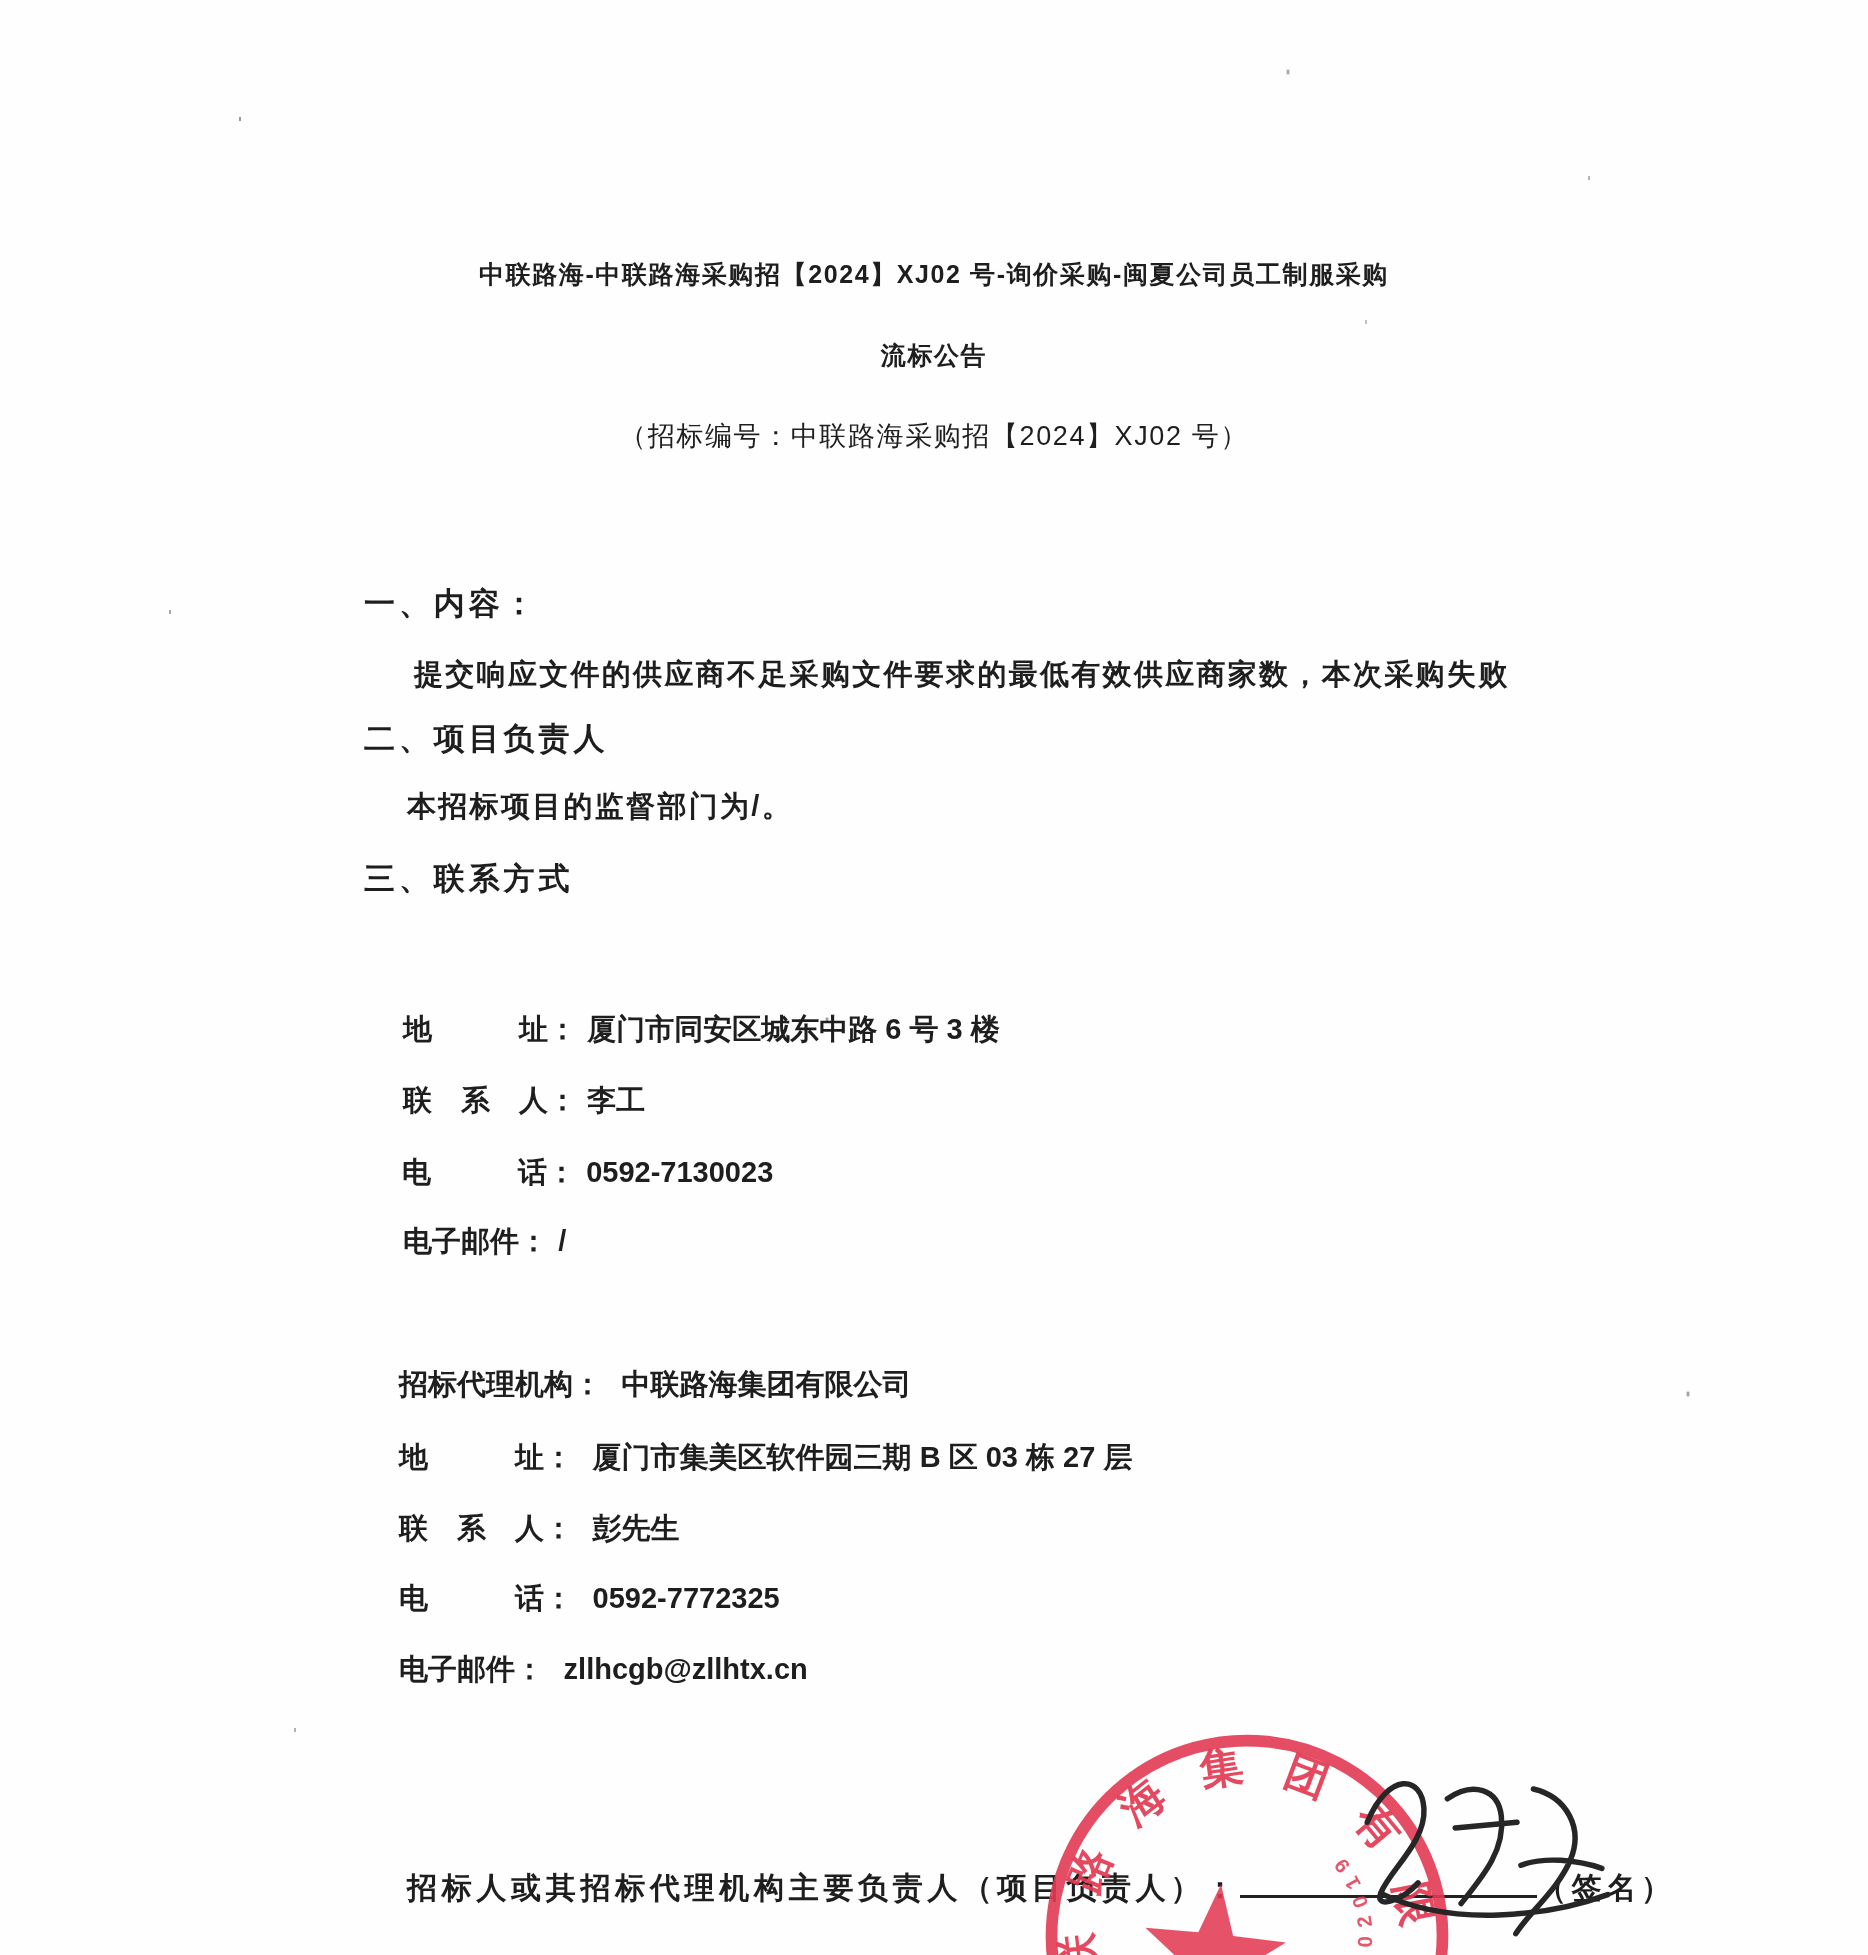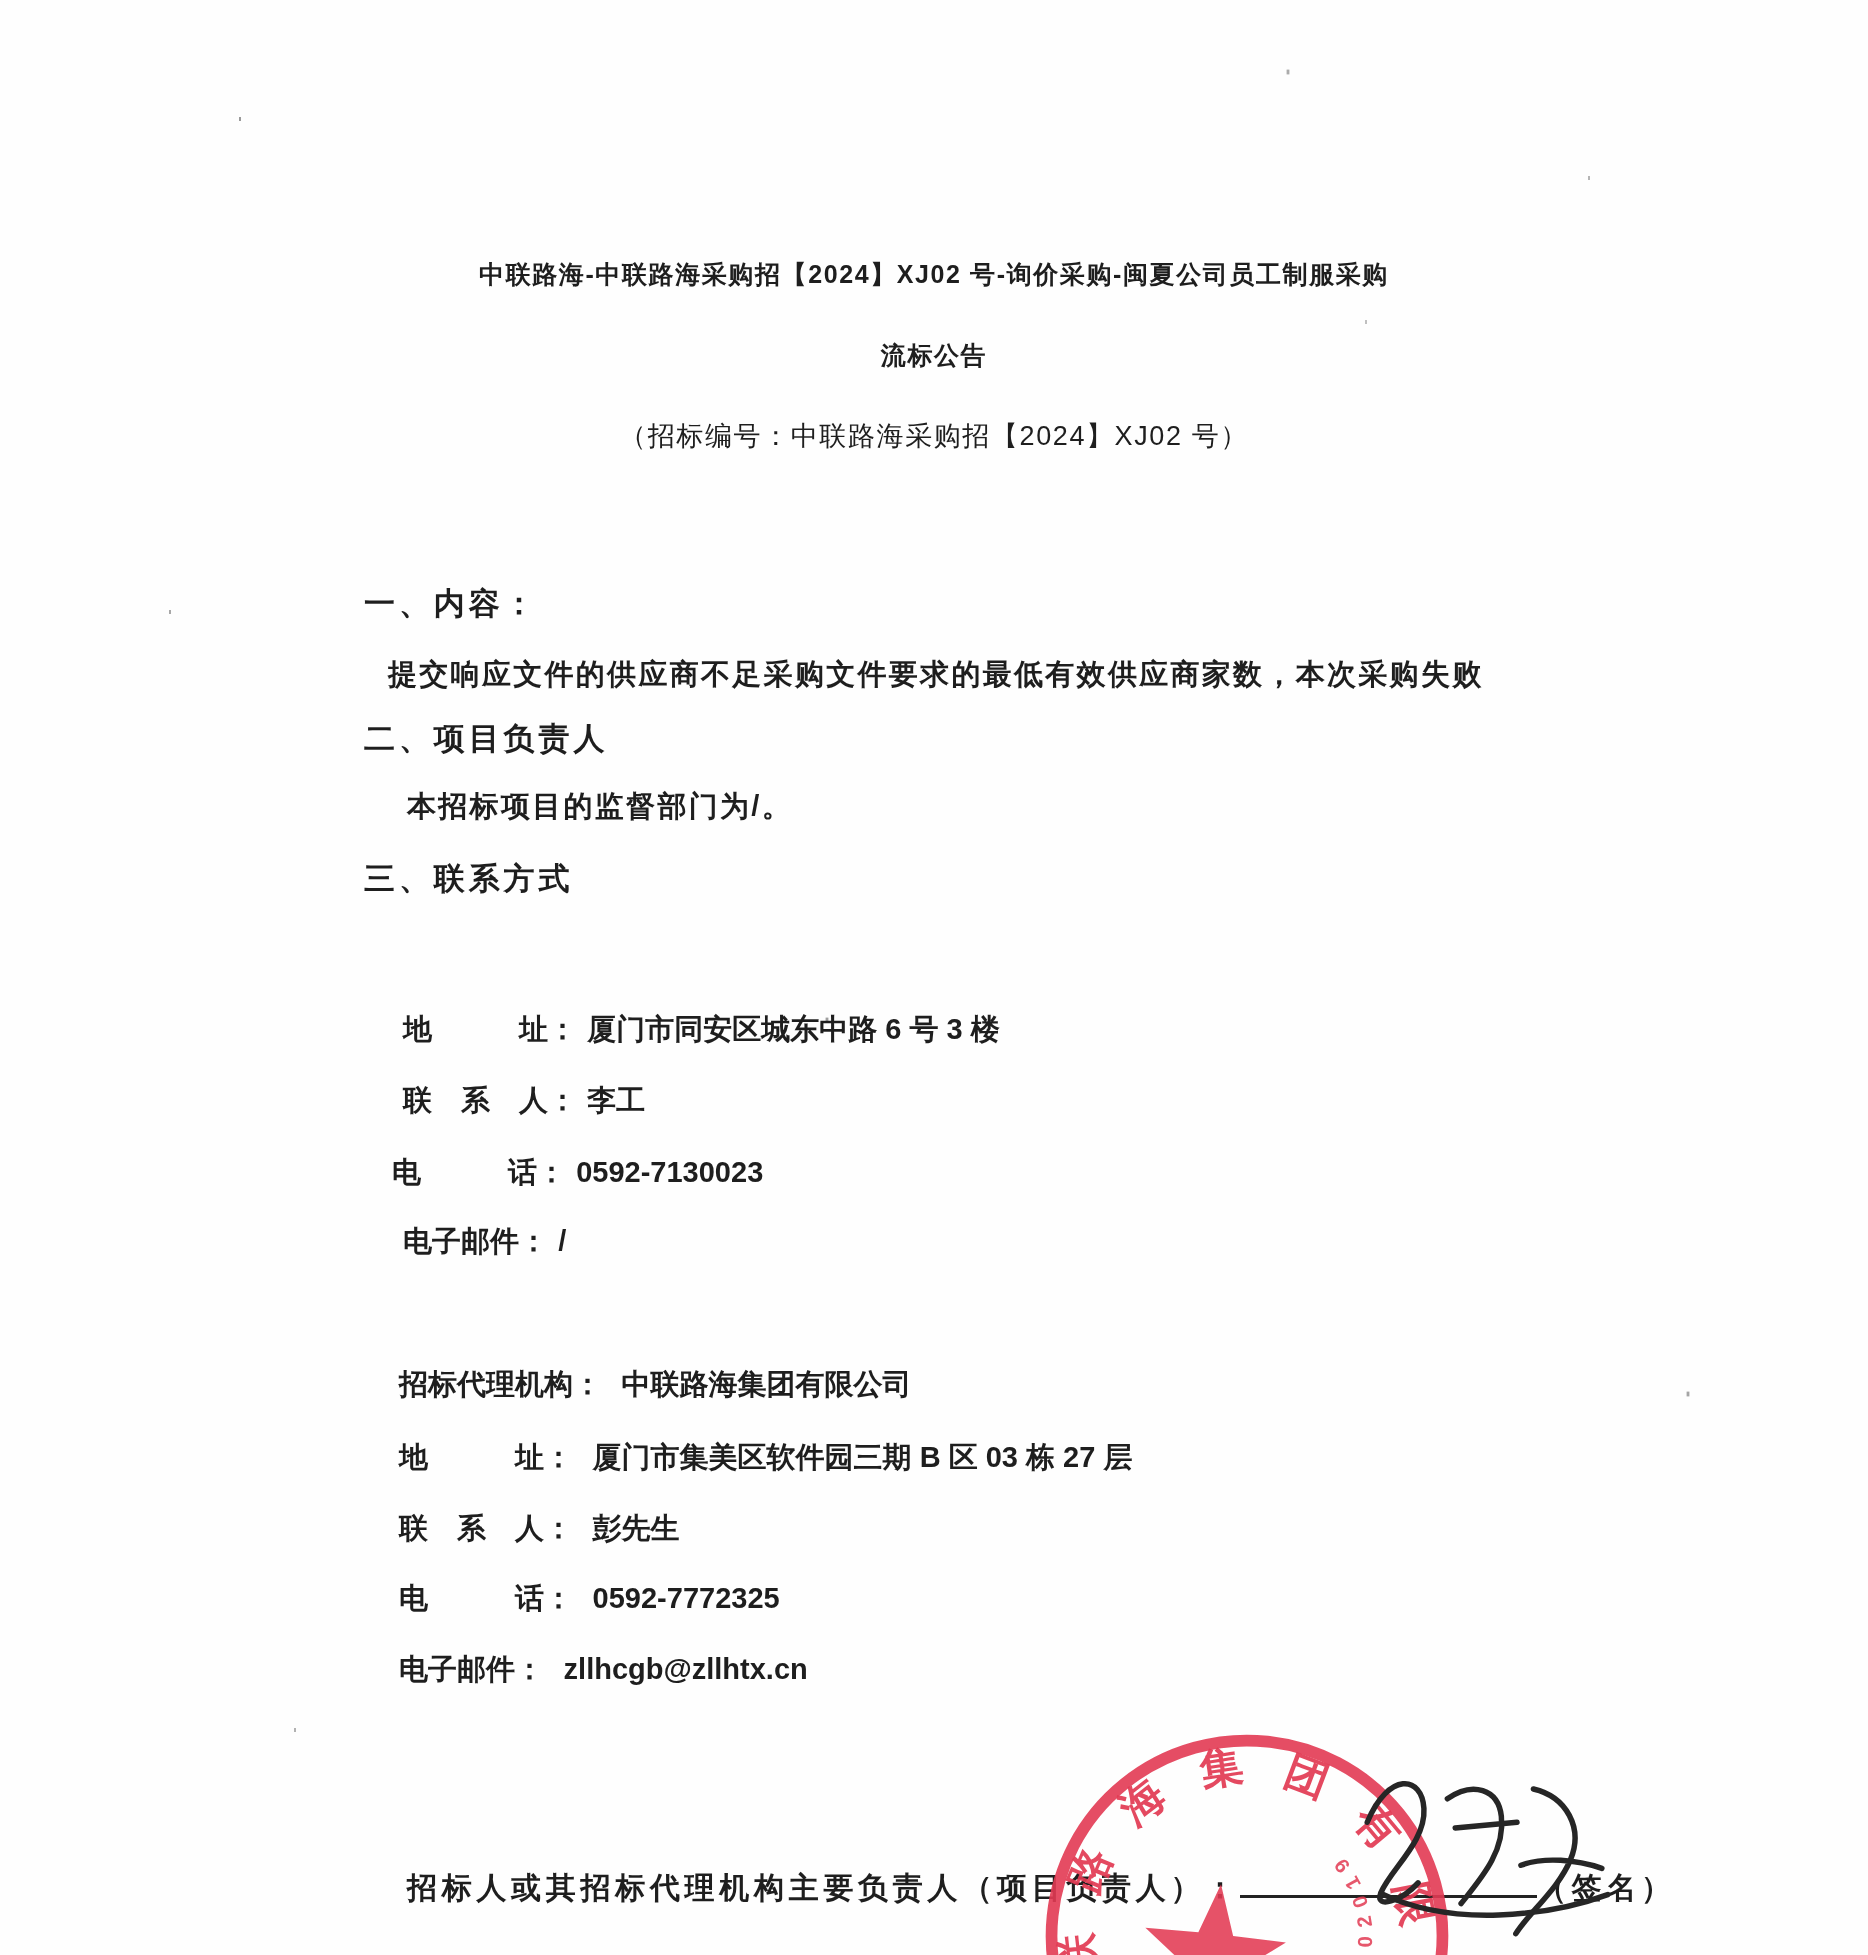--- a/index.html
+++ b/index.html
@@ -38,34 +38,34 @@
 
 <div class="page">
 
   <div class="noise"></div>
 
   <div class="abs center title" style="top:258px;">中联路海-中联路海采购招【2024】XJ02 号-询价采购-闽夏公司员工制服采购</div>
   <div class="abs center title" style="top:339px;">流标公告</div>
   <div class="abs center subtitle" style="top:418px;">（招标编号：中联路海采购招【2024】XJ02 号）</div>
 
   <div class="abs heading" style="left:364px;top:583px;">一、内容：</div>
-  <div class="abs body-text" style="left:388px;top:655px;">提交响应文件的供应商不足采购文件要求的最低有效供应商家数，本次采购失败</div>
+  <div class="abs body-text" style="left:414px;top:655px;">提交响应文件的供应商不足采购文件要求的最低有效供应商家数，本次采购失败</div>
 
   <div class="abs heading" style="left:364px;top:718px;">二、项目负责人</div>
   <div class="abs body-text" style="left:407px;top:787px;">本招标项目的监督部门为/。</div>
 
   <div class="abs heading" style="left:364px;top:858px;">三、联系方式</div>
 
   <div class="abs row" style="left:403px;top:1010px;">
     <span class="lbl">地　　　址：</span><span class="val">厦门市同安区城东中路 6 号 3 楼</span>
   </div>
   <div class="abs row" style="left:403px;top:1081px;">
     <span class="lbl">联　系　人：</span><span class="val">李工</span>
   </div>
-  <div class="abs row" style="left:392px;top:1153px;">
+  <div class="abs row" style="left:402px;top:1153px;">
     <span class="lbl">电　　　话：</span><span class="val">0592-7130023</span>
   </div>
   <div class="abs row" style="left:403px;top:1222px;">
     <span class="lbl">电子邮件：</span><span class="val">/</span>
   </div>
 
   <div class="abs row" style="left:399px;top:1365px;">
     <span class="lbl">招标代理机构：</span><span class="val" style="margin-left:19.6px;">中联路海集团有限公司</span>
   </div>
   <div class="abs row" style="left:399px;top:1438px;">

